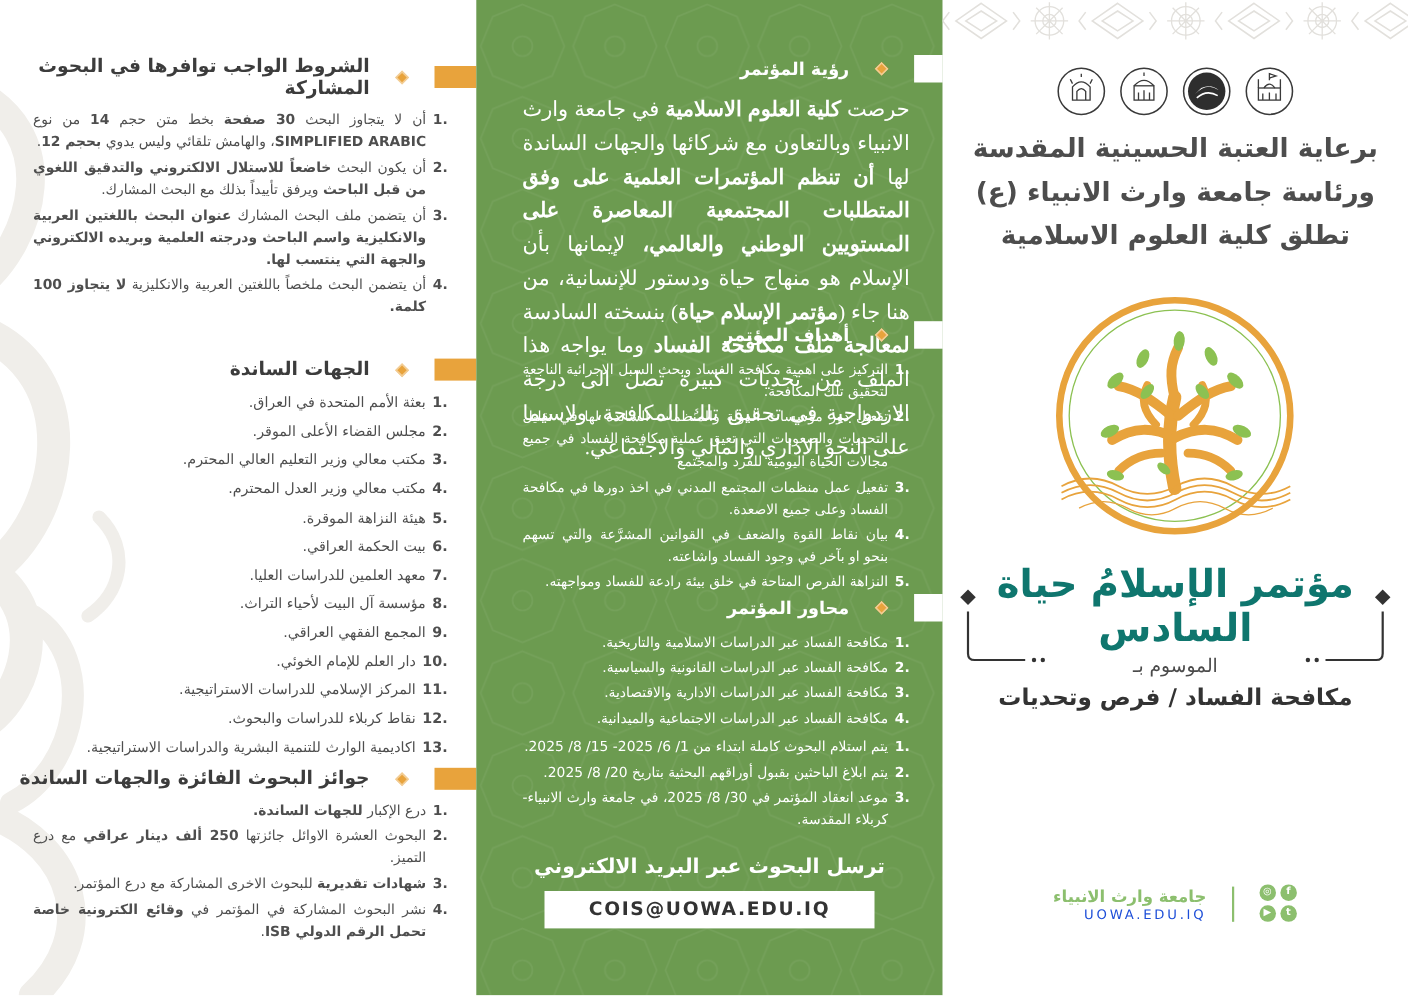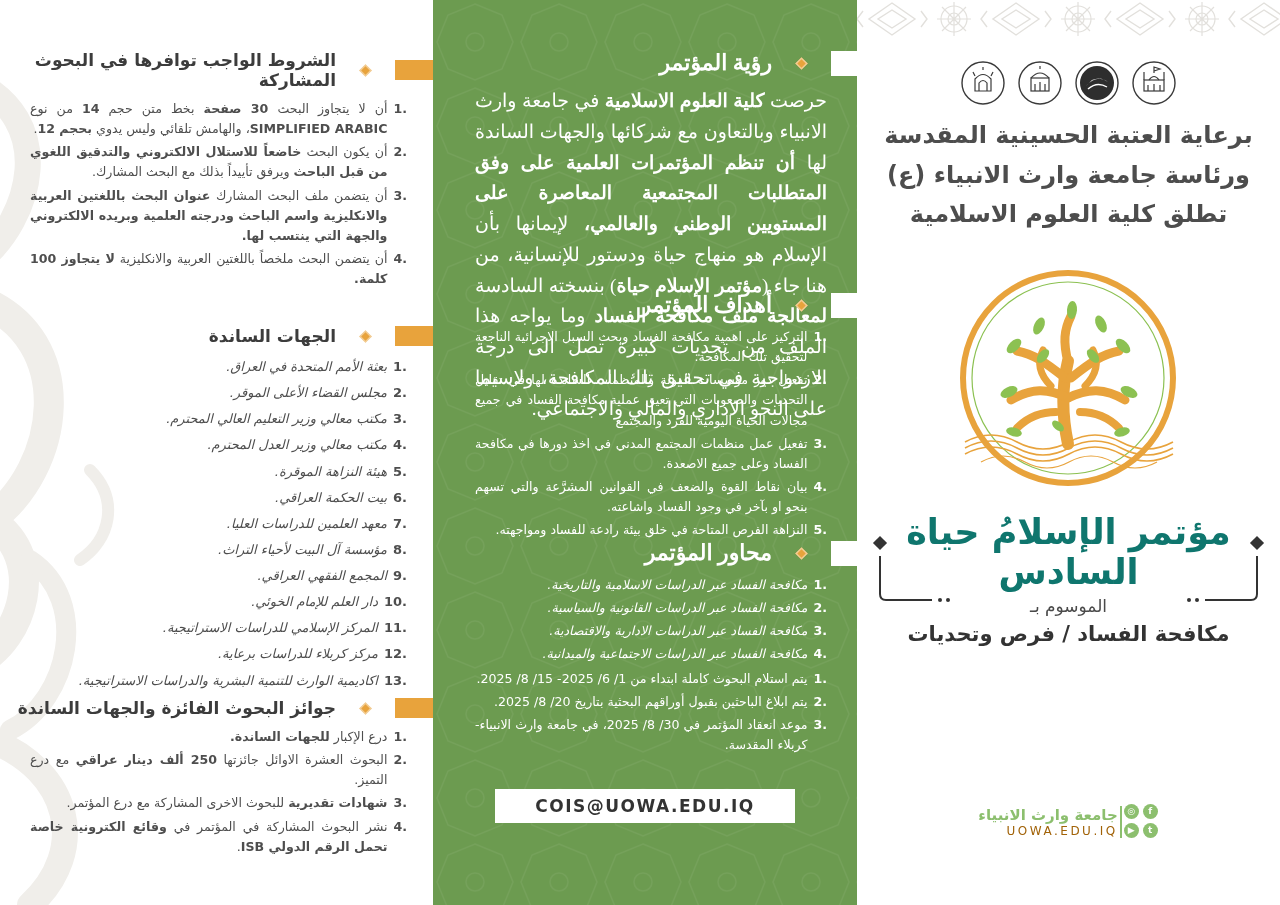--- a/index.html
+++ b/index.html
@@ -11,54 +11,54 @@
   .col-right{position:absolute;left:857px;top:0;width:423px;height:905px;background:#ffffff;}
   .svg-abs{position:absolute;left:0;top:0;pointer-events:none;}
   
   .sec{position:absolute;right:0;width:100%;direction:rtl;}
   .sec-head{display:flex;align-items:center;gap:25px;direction:rtl;}
   .tab{flex:none;}
   .tab-white{width:26px;height:25px;background:#ffffff;}
   .tab-gold{width:38px;height:20px;background:#E8A33C;}
   .diamond{flex:none;width:9px;height:9px;background:#E8A33C;transform:rotate(45deg);
            box-shadow:inset 0 0 0 1.5px rgba(255,255,255,.45);}
-  .mid-title{color:#ffffff;font-weight:bold;font-size:22px;font-family:Liberation Serif, serif;}
+  .mid-title{color:#ffffff;font-weight:bold;font-size:16px;}
   .left-title{color:#3c3c3c;font-weight:bold;font-size:17px;}
   
   .mid-body{color:#ffffff;font-size:19px;line-height:1.62;text-align:justify;
             padding:10px 30px 0 42px;direction:rtl;font-family:Liberation Serif, serif;}
   .items{padding:9px 30px 0 42px;display:flex;flex-direction:column;gap:3px;}
   .items-left{padding:9px 26px 0 30px;color:#4e4e4e;}
   .item{display:flex;gap:6px;direction:rtl;font-size:12.6px;line-height:1.6;}
   .item .n{flex:none;font-weight:bold;direction:ltr;}
   .item .t{flex:1;display:block;text-align:justify;}
   .col-mid .item{color:#ffffff;}
-  .list-plain .item .t{text-align:right;font-style:italic;}
+  .list-plain .item .t{text-align:right;}
   .supporters .item{font-size:13px;line-height:1.78;}
   
   .submit{position:absolute;width:100%;text-align:center;direction:rtl;}
   .submit-label{color:#ffffff;font-weight:bold;font-size:18.5px;}
   .email-box{margin:11px auto 0;width:300px;height:34px;background:#ffffff;line-height:34px;
              font-weight:bold;font-size:17px;color:#333;letter-spacing:1.5px;direction:ltr;}
   
   .logos{position:absolute;top:60px;left:0;width:100%;display:flex;justify-content:center;gap:11px;}
   .sponsor{position:absolute;top:116px;left:0;width:100%;text-align:center;direction:rtl;
            color:#4d4d4d;font-weight:bold;font-size:24px;line-height:1.65;}
   .tree{position:absolute;top:266px;left:94px;}
   .calligraphy{position:absolute;top:512px;left:0;width:100%;text-align:center;direction:rtl;
                font-size:35px;font-weight:bold;color:#0f766e;letter-spacing:-1px;}
   .tagline-label{position:absolute;top:596px;left:0;width:100%;text-align:center;direction:rtl;
                  color:#4a4a4a;font-size:17px;}
   .tagline{position:absolute;top:622px;left:0;width:100%;text-align:center;direction:rtl;
            color:#333;font-weight:bold;font-size:21px;}
   .footer{position:absolute;top:804px;left:0;width:100%;display:flex;justify-content:center;
-          align-items:center;gap:2px;}
+          align-items:center;gap:23px;}
   .footer-text{text-align:right;}
   .footer-org{color:#8CBF6E;font-weight:bold;font-size:15px;direction:rtl;}
-  .footer-url{color:#a16207;font-size:12px;letter-spacing:2.5px;direction:ltr;}
+  .footer-url{color:#1d4ed8;font-size:12px;letter-spacing:2.5px;direction:ltr;}
   .footer-sep{width:2px;height:32px;background:#8CBF6E;}
   .social{display:grid;grid-template-columns:16px 16px;grid-auto-rows:16px;gap:3px;}
   .soc{width:15px;height:15px;border-radius:50%;background:#8CBF6E;color:#fff;font-size:9px;
        line-height:15px;text-align:center;font-weight:bold;cursor:pointer;}
   b{font-weight:bold;}
 </style>
 </head>
 <body>
 
 <div class="poster">
@@ -162,21 +162,21 @@
             <span class="t">دار العلم للإمام الخوئي.</span>
           </div>
 
           <div class="item">
             <span class="n">11.</span>
             <span class="t">المركز الإسلامي للدراسات الاستراتيجية.</span>
           </div>
 
           <div class="item">
             <span class="n">12.</span>
-            <span class="t">مركز كربلاء للدراسات برعاية.</span>
+            <span class="t">نقاط كربلاء للدراسات والبحوث.</span>
           </div>
 
           <div class="item">
             <span class="n">13.</span>
             <span class="t">اكاديمية الوارث للتنمية البشرية والدراسات الاستراتيجية.</span>
           </div>
         </div>
     </div>
 
     <div class="sec" style="top:698px;">
@@ -311,20 +311,21 @@
           </div>
 
           <div class="item">
             <span class="n">3.</span>
             <span class="t">موعد انعقاد المؤتمر في 30/ 8/ 2025، في جامعة وارث الانبياء- كربلاء المقدسة.</span>
           </div>
         </div>
     </div>
 
     <div class="submit" style="top:778px;">
+      <div class="submit-label">ترسل البحوث عبر البريد الالكتروني</div>
       <div class="email-box">COIS@UOWA.EDU.IQ</div>
     </div>
   </div>
 
   <div class="col-right">
 
     <svg class="svg-abs" width="423" height="48">
       <defs>
         <g id="m1" fill="none" stroke="#e2e0dc" stroke-width="1.4">
           <polygon points="35,3 58,19 35,35 12,19"></polygon>

